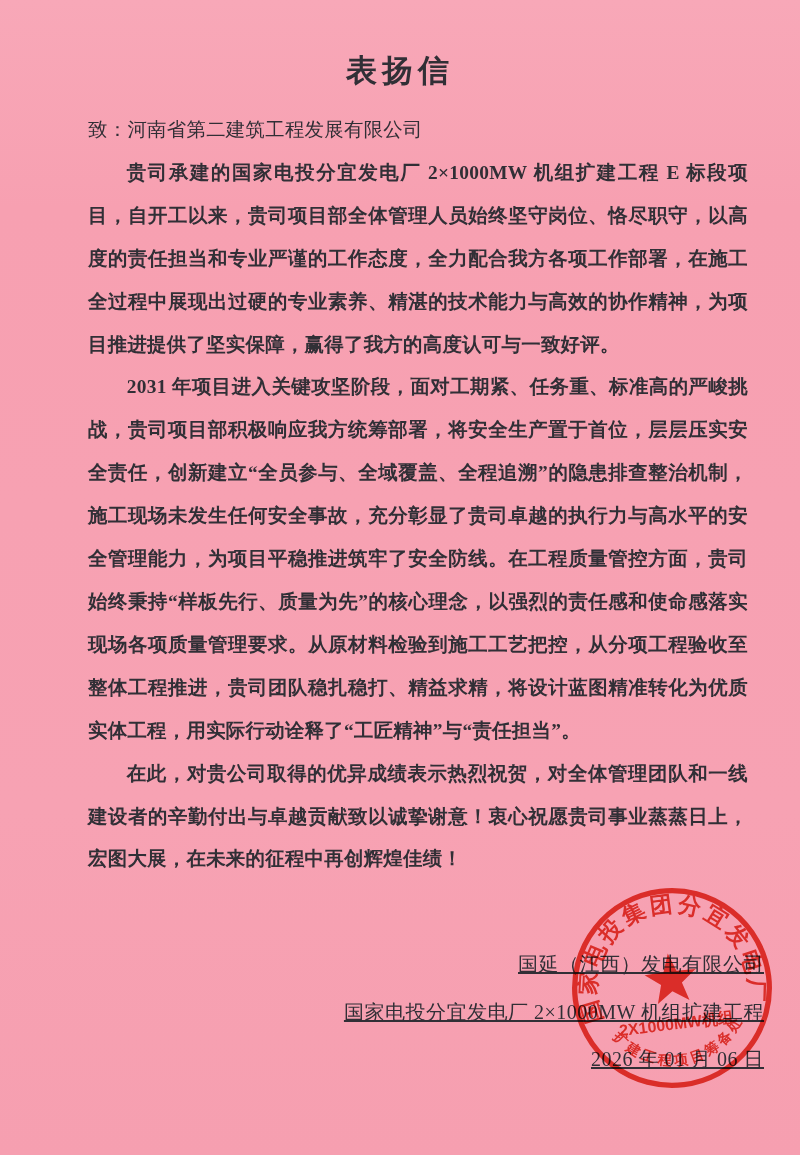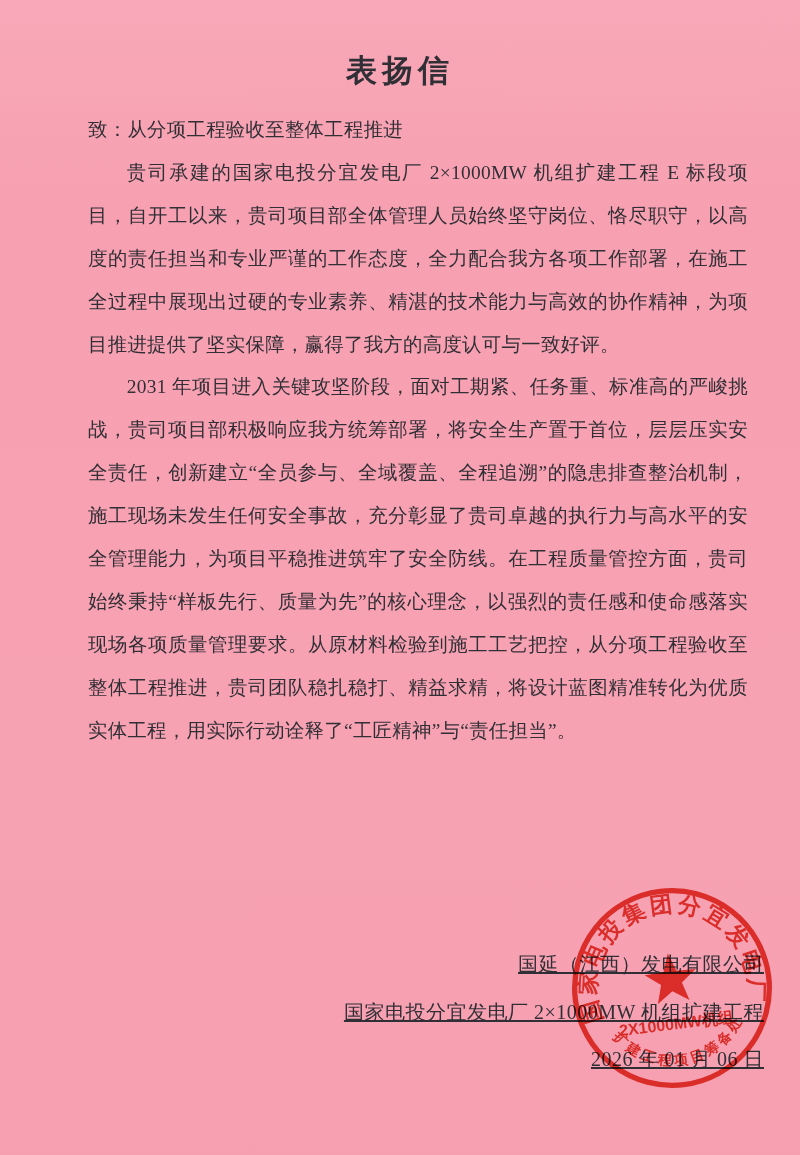--- a/index.html
+++ b/index.html
@@ -32,21 +32,21 @@
     top: 109px;
     left: 88px;
     width: 660px;
     font-size: 19.4px;
     line-height: 42.9px;
     letter-spacing: 0.3px;
     text-align: justify;
     text-justify: inter-character;
   }
   .salutation { text-indent: 0; }
-  .para { text-indent: 2em; }
+  .para { text-indent: 2em; font-weight: bold; }
   .signature {
     position: absolute;
     top: 941px;
     right: 36px;
     text-align: right;
     font-size: 20px;
     line-height: 47.5px;
     letter-spacing: 0.5px;
     text-decoration: underline;
   }
@@ -63,23 +63,24 @@
   .stamp .mw { font-family: "Liberation Sans", "DejaVu Sans", sans-serif; }
 </style>
 </head>
 <body>
 
 <div class="page">
 
   <h1 class="title">表扬信</h1>
 
   <div class="body">
-    <p class="salutation">致：从分项工程验收至整体工程推进</p>
+    <p class="salutation">致：河南省第二建筑工程发展有限公司</p>
     <p class="para">贵司承建的国家电投分宜发电厂 2×1000MW 机组扩建工程 E 标段项目，自开工以来，贵司项目部全体管理人员始终坚守岗位、恪尽职守，以高度的责任担当和专业严谨的工作态度，全力配合我方各项工作部署，在施工全过程中展现出过硬的专业素养、精湛的技术能力与高效的协作精神，为项目推进提供了坚实保障，赢得了我方的高度认可与一致好评。</p>
     <p class="para">2031 年项目进入关键攻坚阶段，面对工期紧、任务重、标准高的严峻挑战，贵司项目部积极响应我方统筹部署，将安全生产置于首位，层层压实安全责任，创新建立“全员参与、全域覆盖、全程追溯”的隐患排查整治机制，施工现场未发生任何安全事故，充分彰显了贵司卓越的执行力与高水平的安全管理能力，为项目平稳推进筑牢了安全防线。在工程质量管控方面，贵司始终秉持“样板先行、质量为先”的核心理念，以强烈的责任感和使命感落实现场各项质量管理要求。从原材料检验到施工工艺把控，从分项工程验收至整体工程推进，贵司团队稳扎稳打、精益求精，将设计蓝图精准转化为优质实体工程，用实际行动诠释了“工匠精神”与“责任担当”。</p>
+    <p class="para">在此，对贵公司取得的优异成绩表示热烈祝贺，对全体管理团队和一线建设者的辛勤付出与卓越贡献致以诚挚谢意！衷心祝愿贵司事业蒸蒸日上，宏图大展，在未来的征程中再创辉煌佳绩！</p>
   </div>
 
   <div class="signature">
     <div>国延（江西）发电有限公司</div>
     <div>国家电投分宜发电厂 2×1000MW 机组扩建工程</div>
     <div>2026 年 01 月 06 日</div>
   </div>
 
   <svg class="stamp" viewBox="0 0 220 220" xmlns="http://www.w3.org/2000/svg">
     <g transform="rotate(-7 110 110)" fill="var(--seal, #dd2617)">

